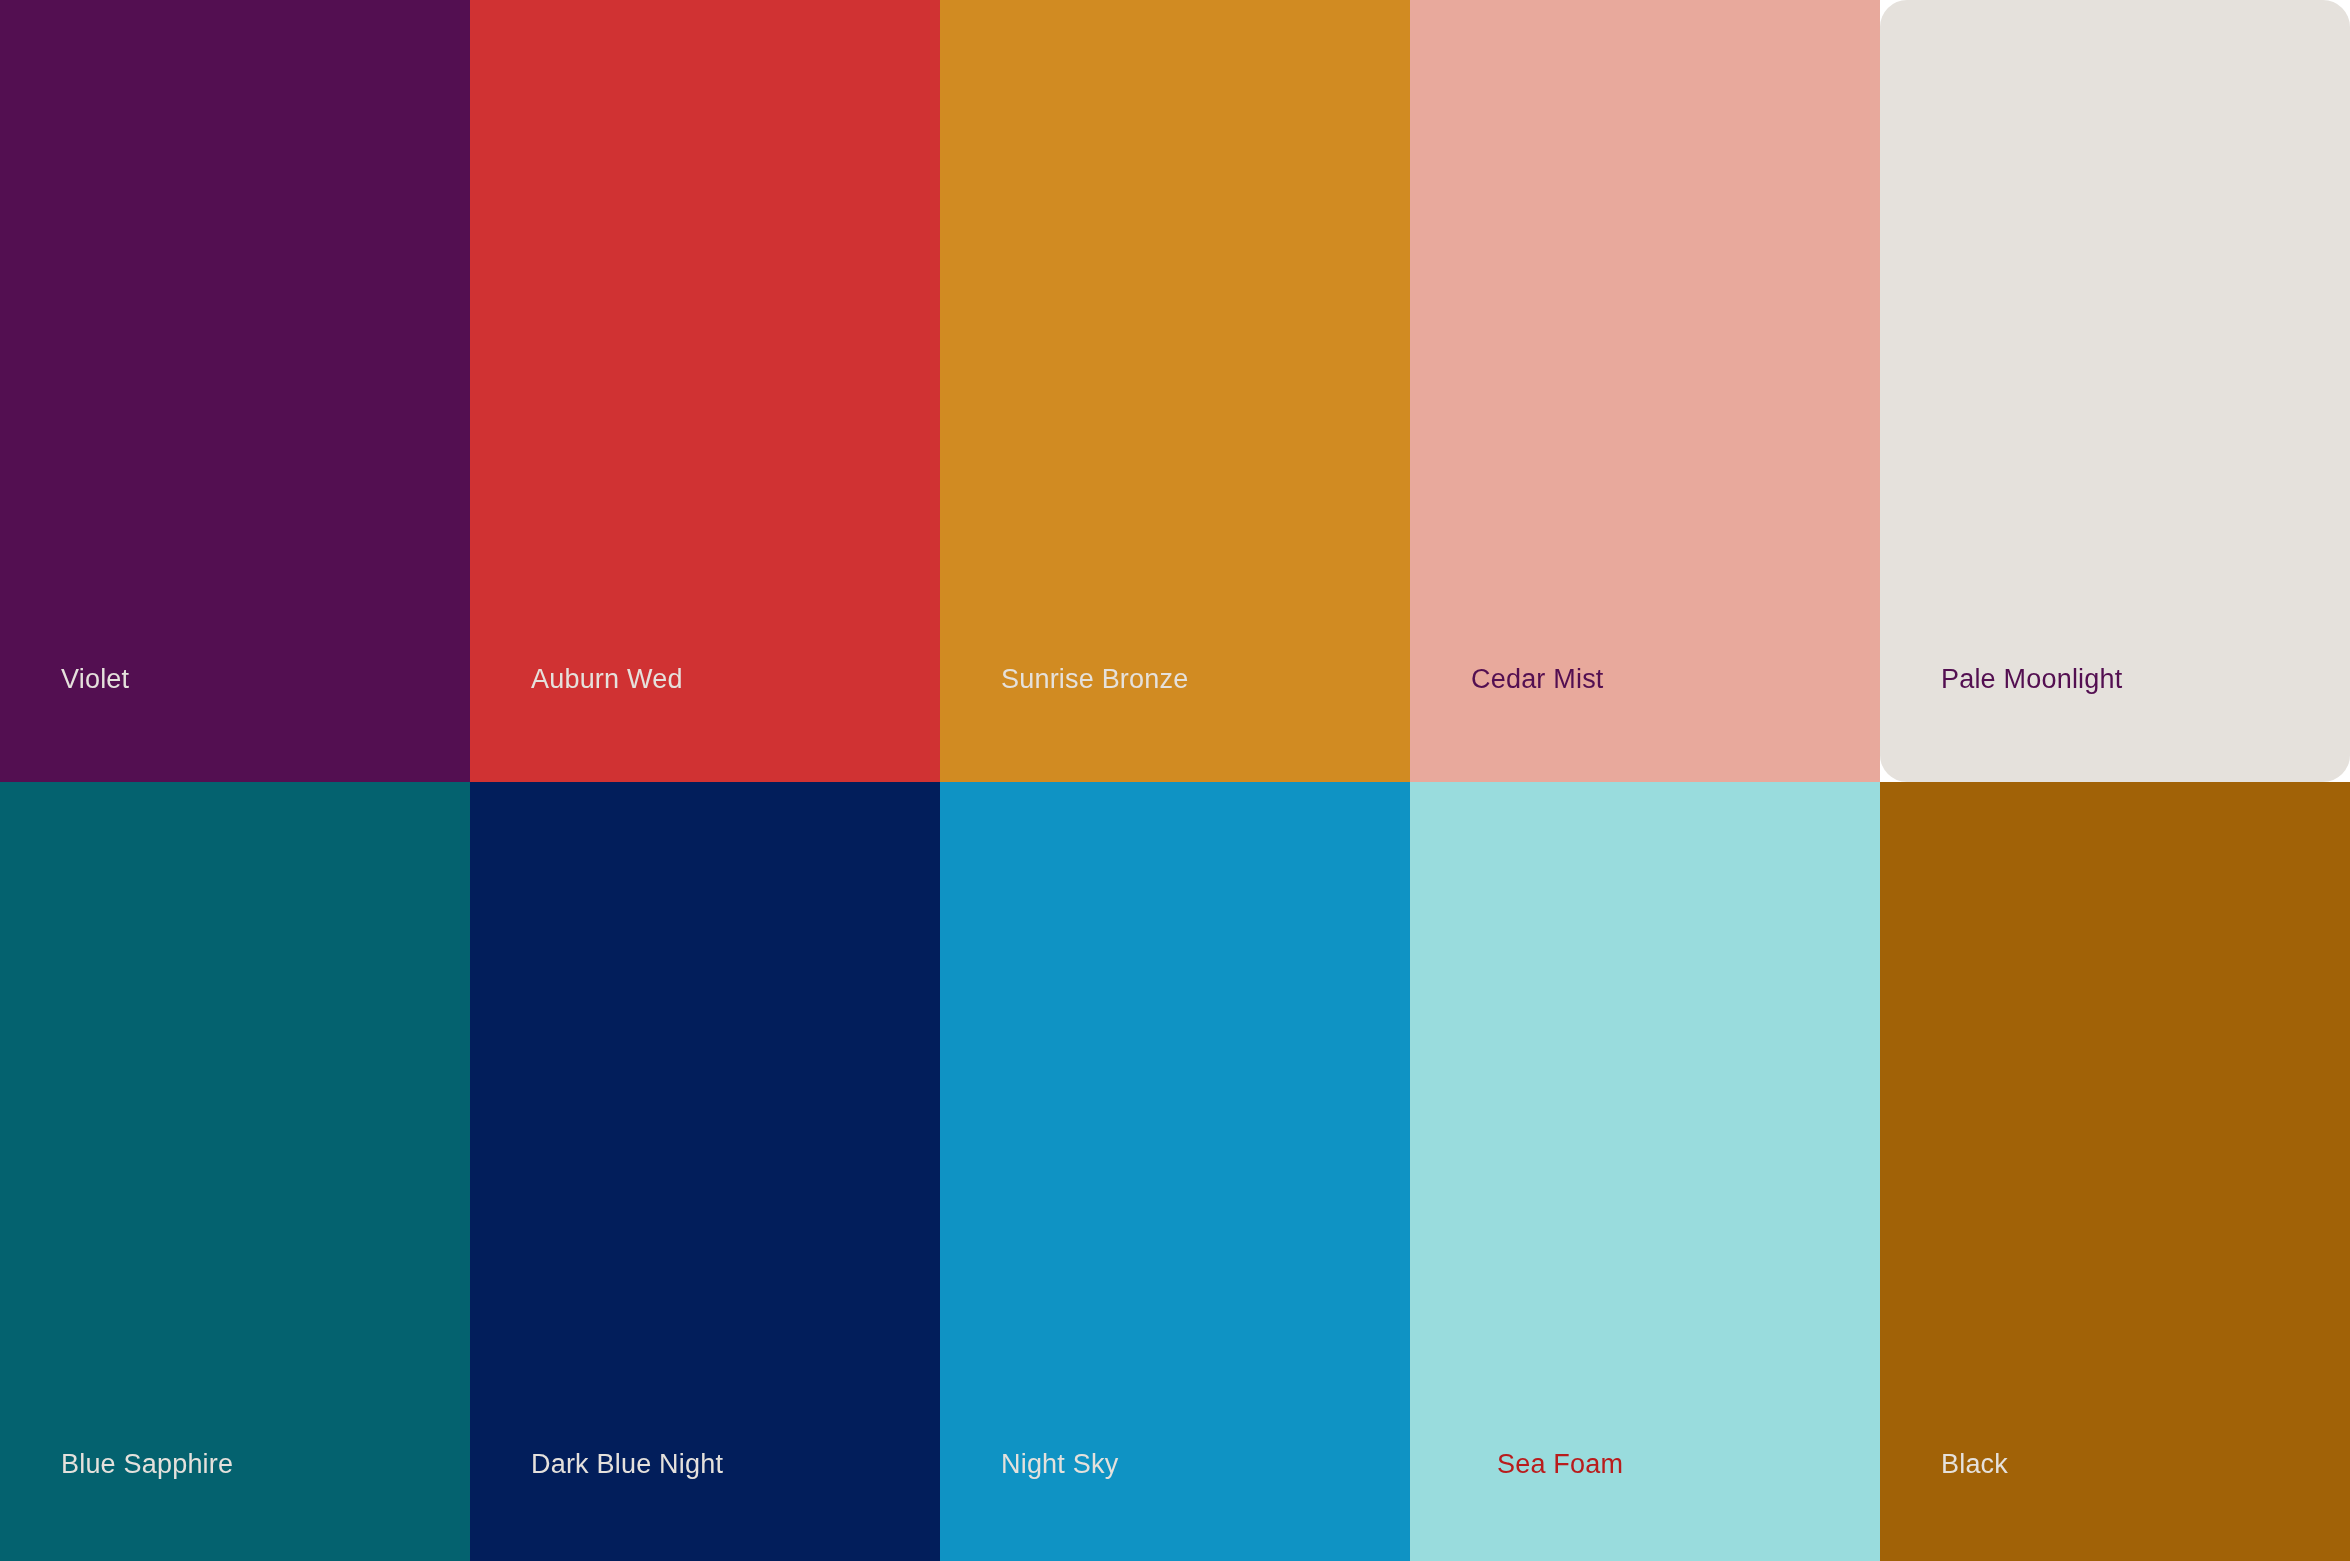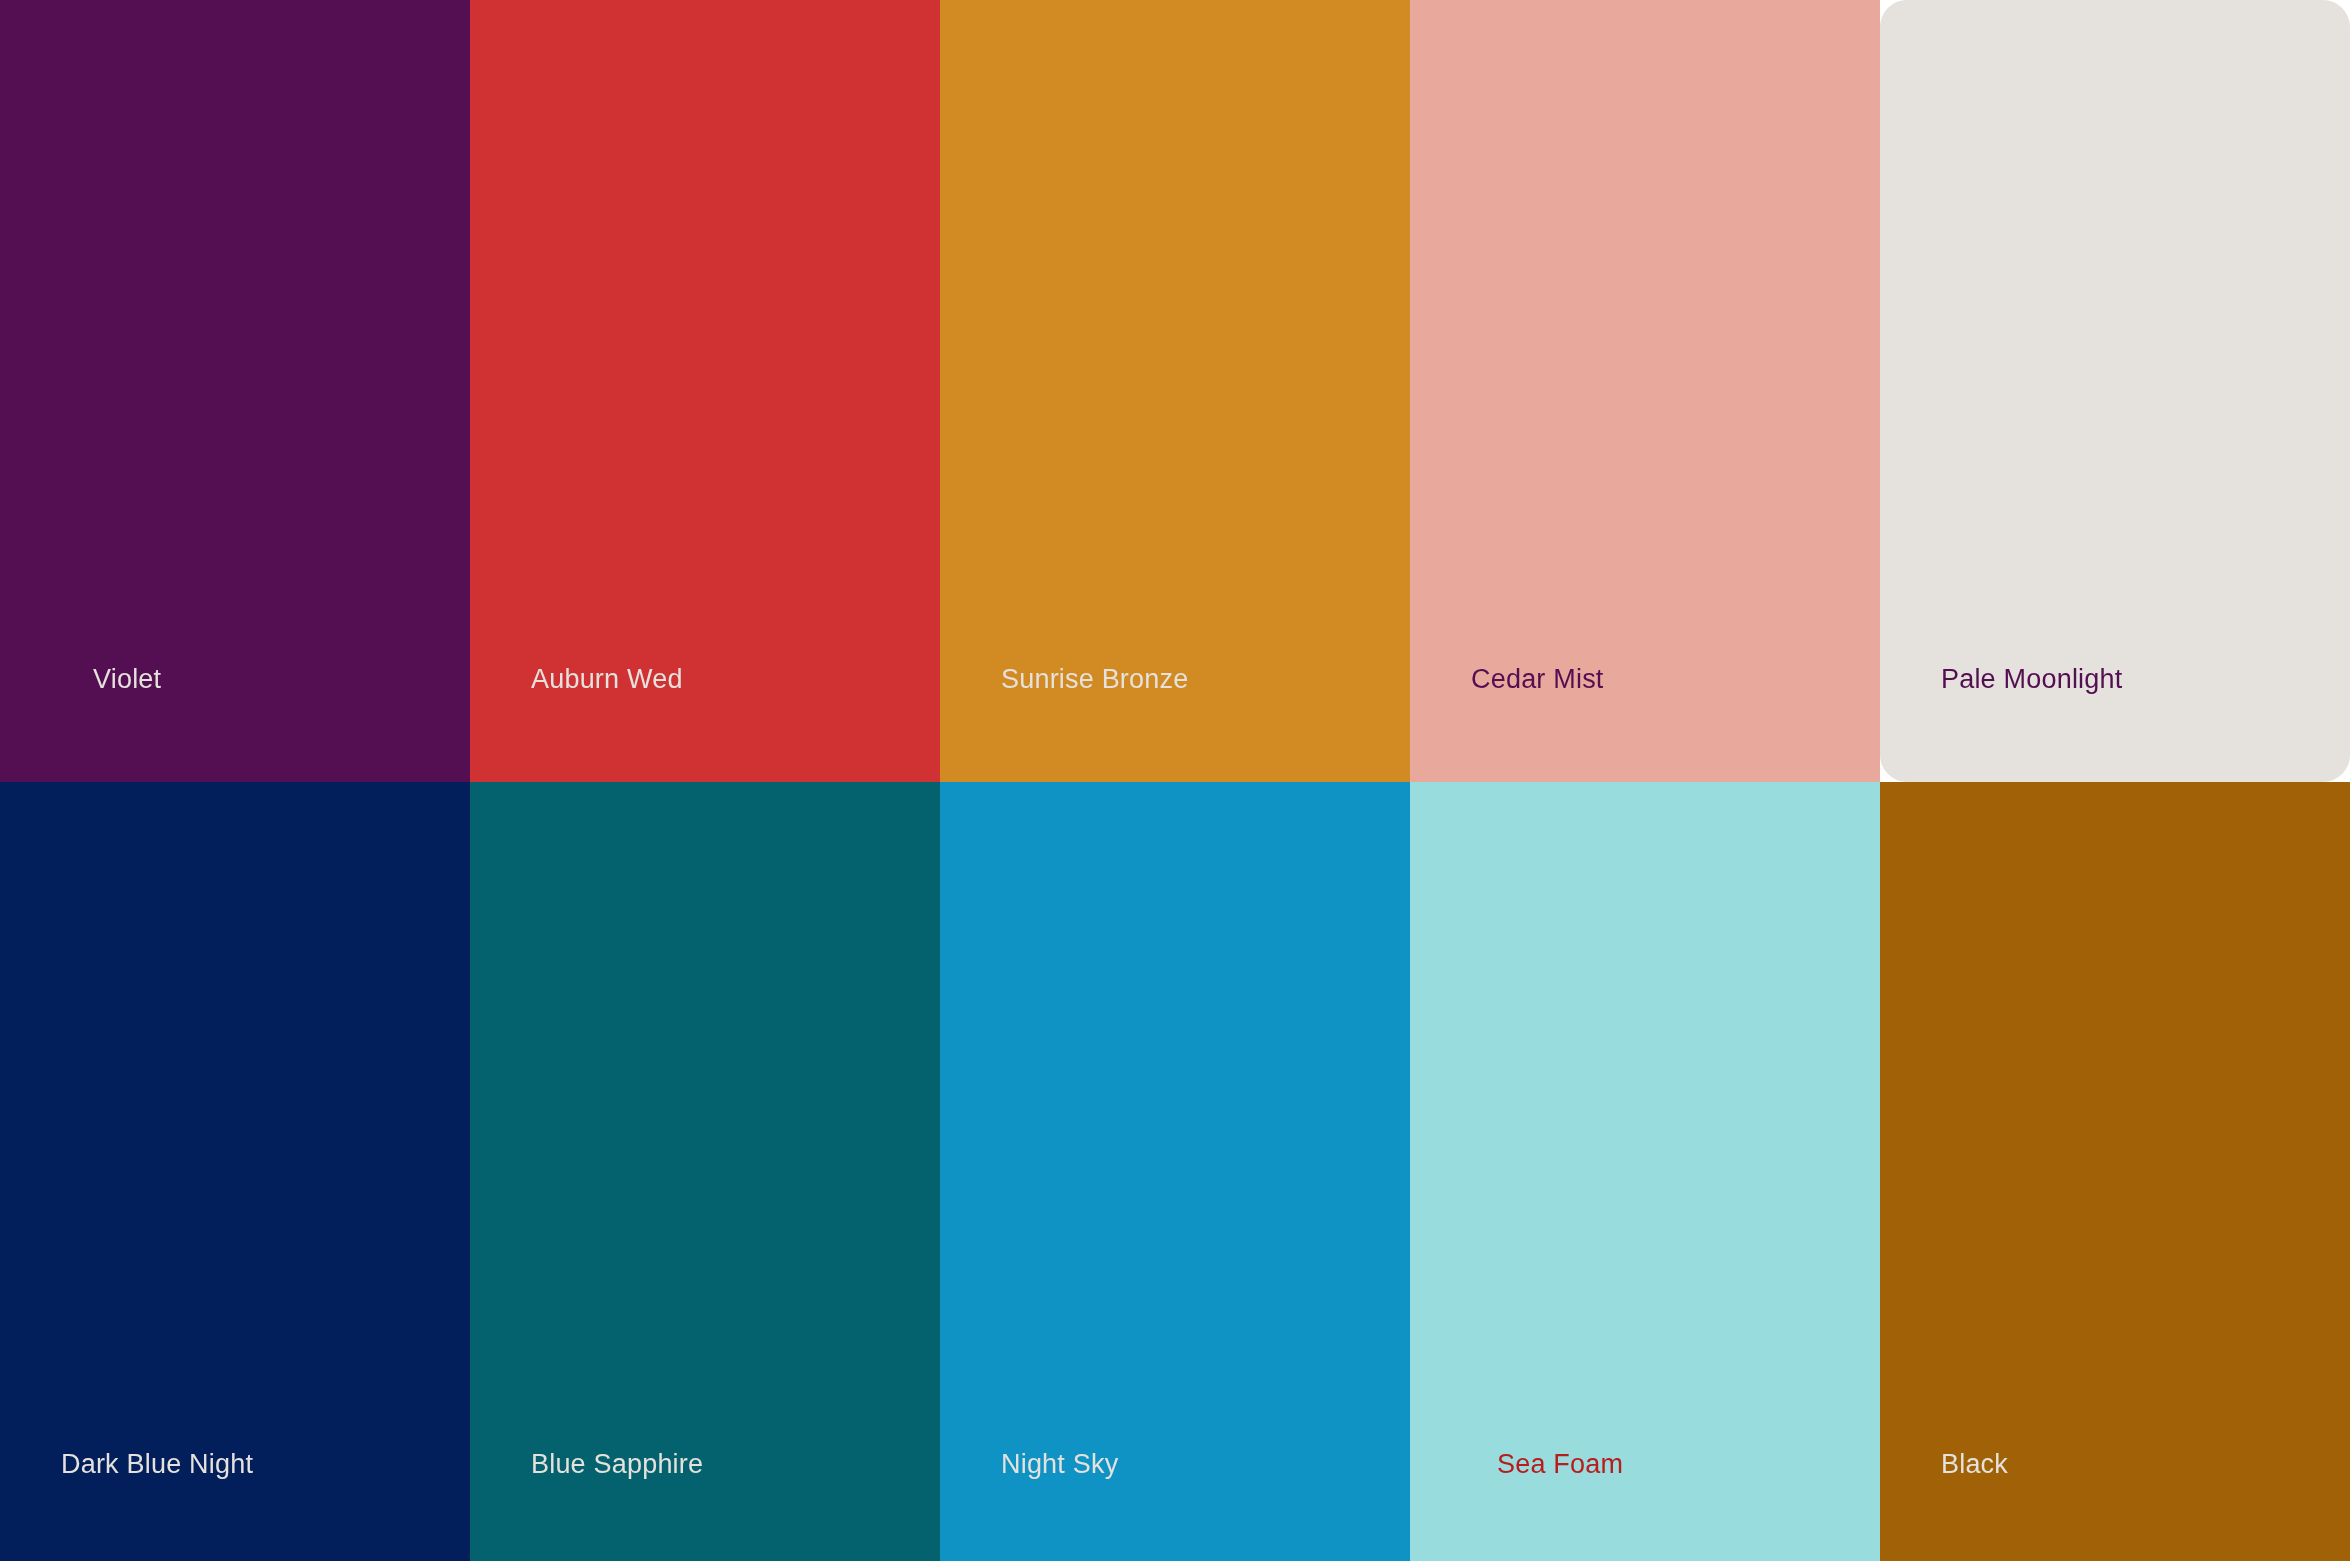--- a/index.html
+++ b/index.html
@@ -42,39 +42,39 @@
   
   #palette-grid .swatch.row-bottom .swatch-label {
     bottom: 81px;
   }
 </style>
 </head>
 <body>
 
 <div id="palette-grid">
     <div class="swatch" style="background-color: rgb(83, 15, 81);">
-      <span class="swatch-label" style="color: rgb(229, 225, 220); margin-left: 32px;">Violet</span>
+      <span class="swatch-label" style="color: rgb(229, 225, 220);">Violet</span>
     </div>
     <div class="swatch" style="background-color: rgb(208, 50, 51);">
       <span class="swatch-label" style="color: rgb(229, 225, 220);">Auburn Wed</span>
     </div>
     <div class="swatch" style="background-color: rgb(209, 139, 34);">
       <span class="swatch-label" style="color: rgb(229, 225, 220);">Sunrise Bronze</span>
     </div>
     <div class="swatch" style="background-color: rgb(232, 169, 156); padding-left: 12px;">
       <span class="swatch-label" style="color: rgb(83, 15, 81);">Cedar Mist</span>
     </div>
     <div class="swatch" style="background-color: rgb(229, 225, 220); border-radius: 27px;">
       <span class="swatch-label" style="color: rgb(83, 15, 81);">Pale Moonlight</span>
     </div>
+    <div class="swatch row-bottom" style="background-color: rgb(4, 98, 111);">
+      <span class="swatch-label" style="color: rgb(229, 225, 220);">Blue Sapphire</span>
+    </div>
     <div class="swatch row-bottom" style="background-color: rgb(2, 30, 91);">
       <span class="swatch-label" style="color: rgb(229, 225, 220);">Dark Blue Night</span>
-    </div>
-    <div class="swatch row-bottom" style="background-color: rgb(4, 98, 111);">
-      <span class="swatch-label" style="color: rgb(229, 225, 220);">Blue Sapphire</span>
     </div>
     <div class="swatch row-bottom" style="background-color: rgb(15, 147, 196);">
       <span class="swatch-label" style="color: rgb(229, 225, 220);">Night Sky</span>
     </div>
     <div class="swatch row-bottom" style="background-color: rgb(153, 220, 221);">
       <span class="swatch-label" style="color: #b91c1c; margin-left: 26px;">Sea Foam</span>
     </div>
     <div class="swatch row-bottom" style="background-color: #a16207;">
       <span class="swatch-label" style="color: rgb(229, 225, 220);">Black</span>
     </div>

